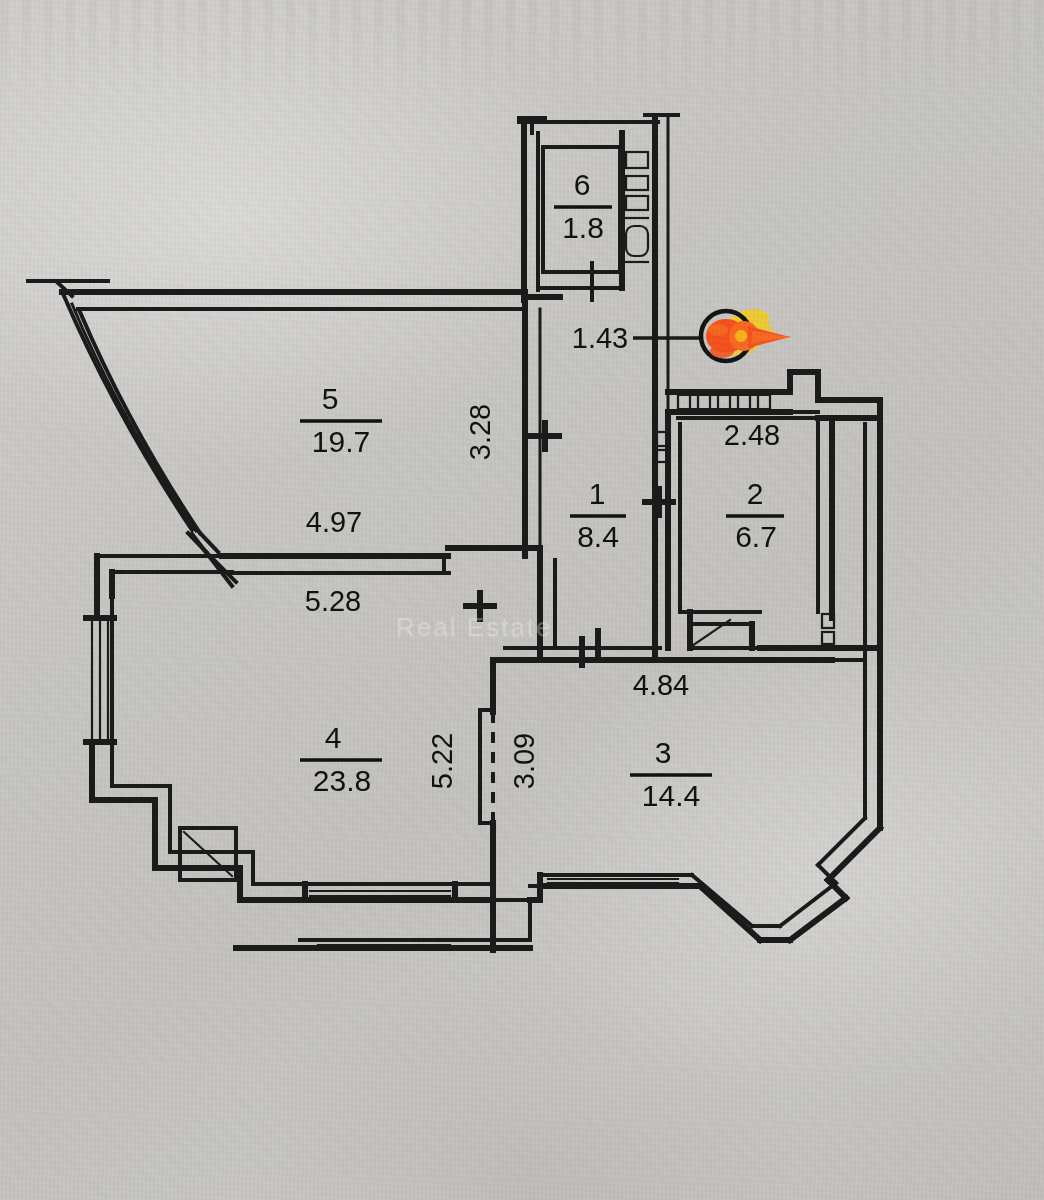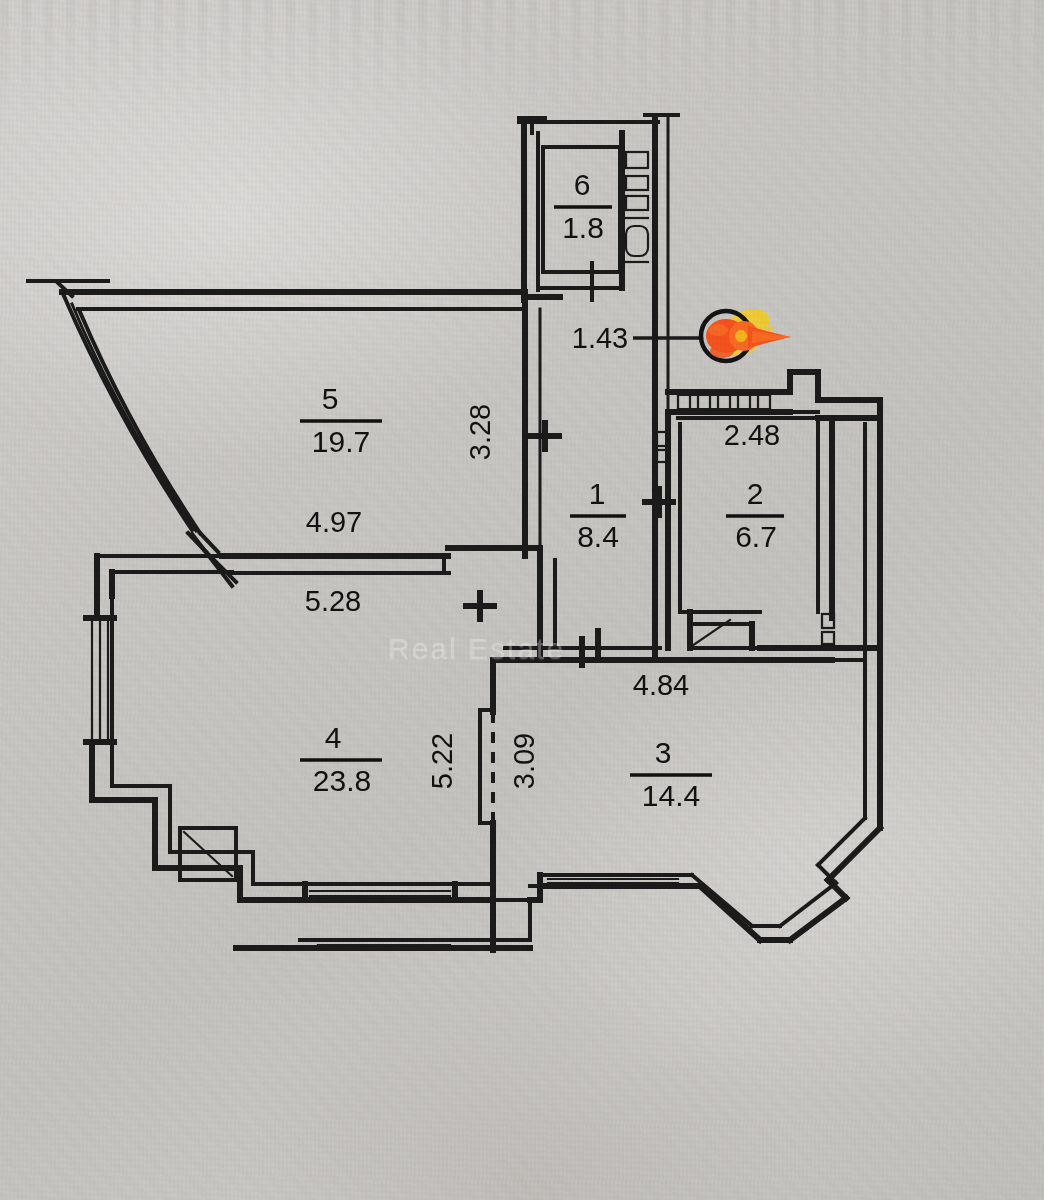--- a/index.html
+++ b/index.html
@@ -58,24 +58,23 @@
     letter-spacing: 1px;
     text-shadow: 0 1px 1px rgba(255,255,255,.4);
   }
   #wm-axis {
     left: 408px; top: 546px;
     font-size: 68px;
     font-weight: bold;
     letter-spacing: 4px;
   }
   #wm-re {
-    left: 388px; top: 612px;
-    font-size: 30px;
+    left: 396px; top: 612px;
+    font-size: 26px;
     letter-spacing: 2px;
-    margin-top: 20px;
   }
   
   #marker {
     position: absolute;
     left: 692px; top: 296px;
     width: 110px; height: 76px;
     pointer-events: none;
   }
 </style>
 </head>

